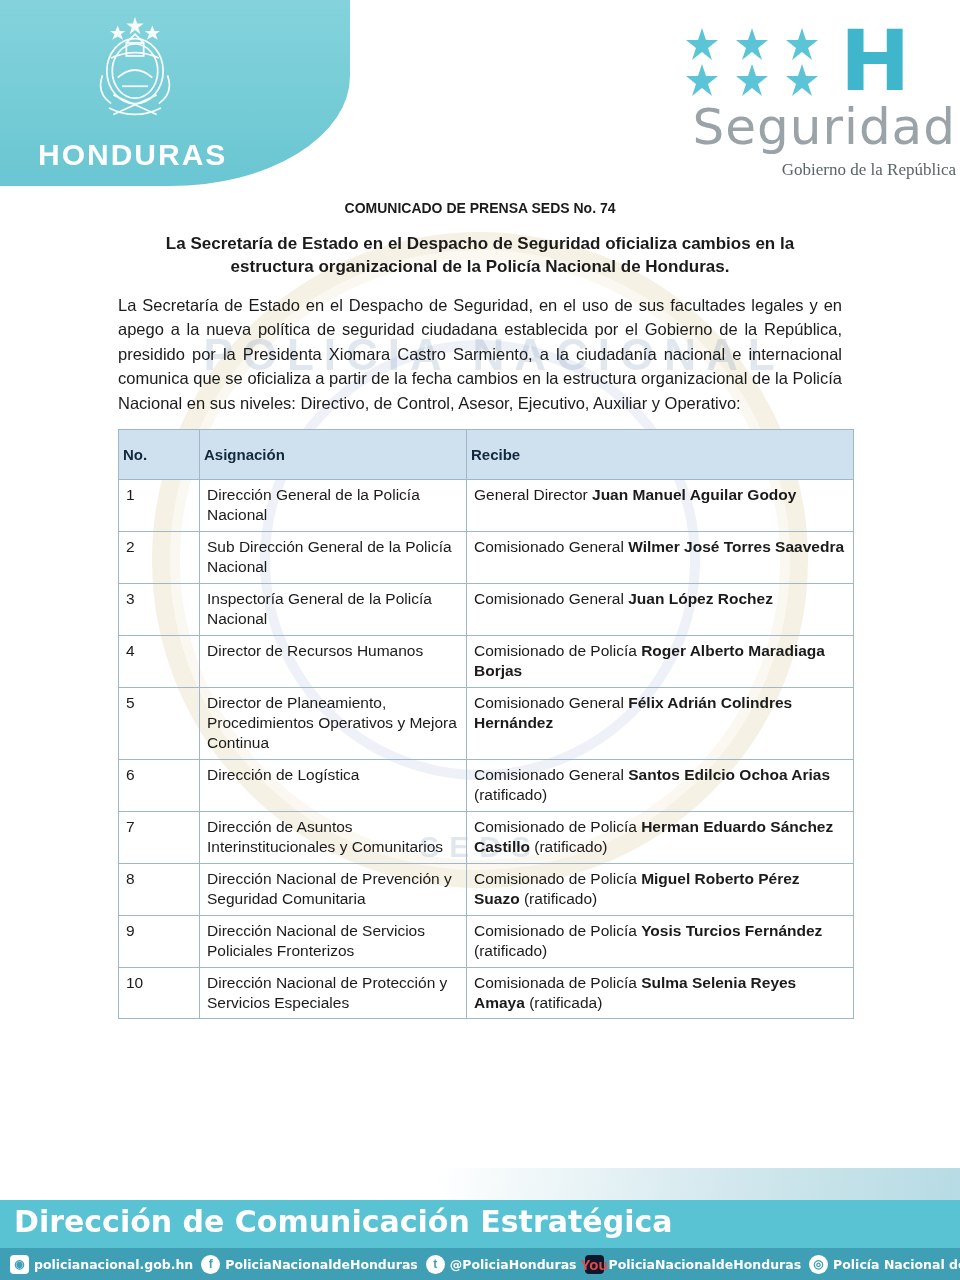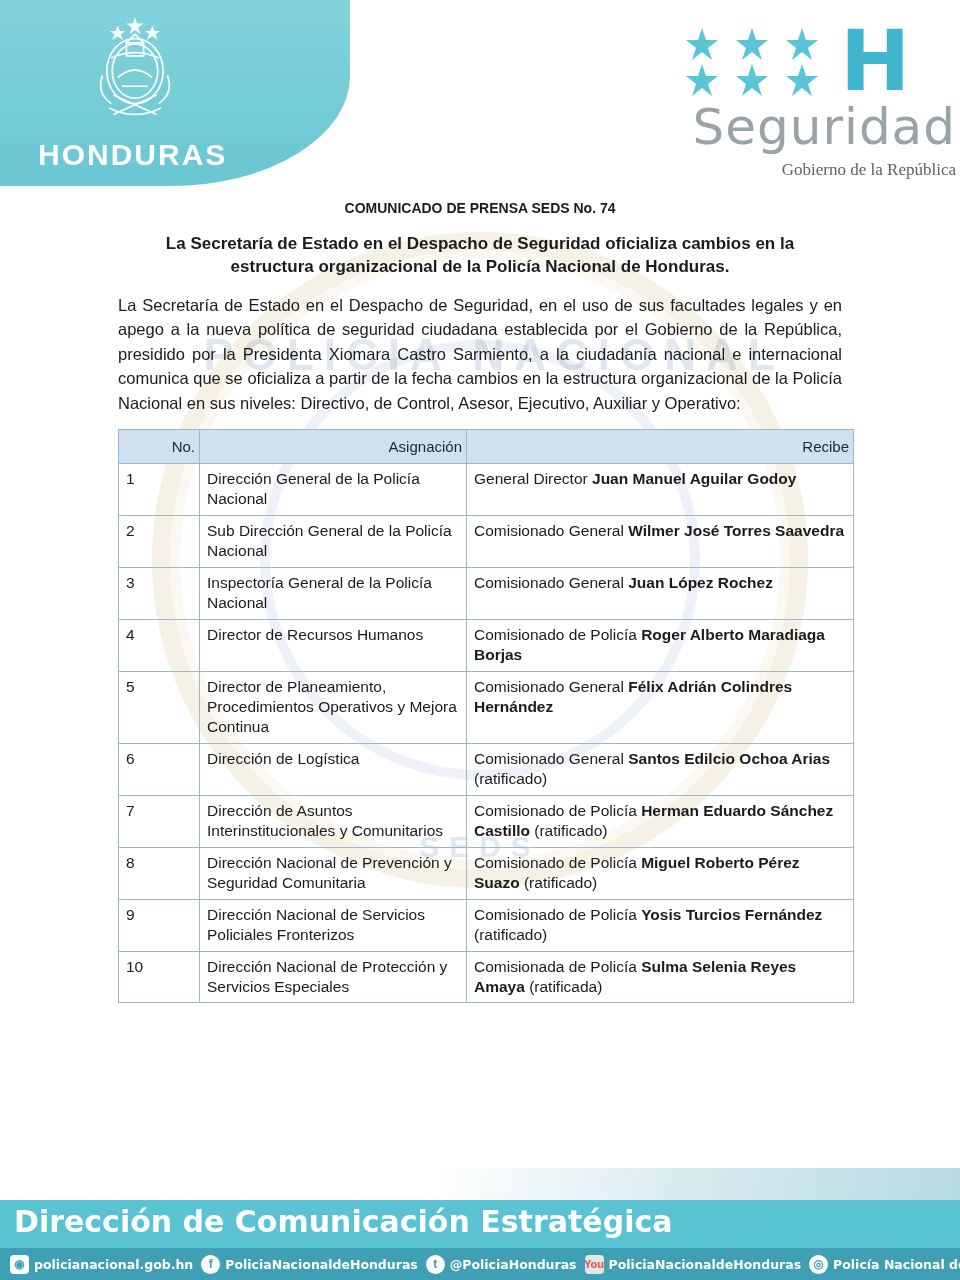--- a/index.html
+++ b/index.html
@@ -149,24 +149,24 @@
   table.assignments {
     border-collapse: collapse;
     width: 712px;
     margin: 14px auto 0 auto;
     table-layout: fixed;
   }
   table.assignments th {
     background: #cfe0ef;
     border: 1px solid #9fb7cb;
     font-size: 15px;
-    font-weight: normal;
+    font-weight: bold;
     color: #132a3d;
-    padding: 8px 4px;
-    text-align: right;
+    padding: 16px 4px;
+    text-align: left;
   }
   table.assignments td {
     border: 1px solid #9fb7cb;
     font-size: 15.5px;
     color: #1b1b1b;
     padding: 5px 7px;
     vertical-align: top;
     line-height: 1.32;
     background: transparent;
   }
@@ -245,21 +245,21 @@
     background: #ffffff;
     color: #3f9fb5;
     font-size: 12px;
     font-weight: bold;
     display: flex;
     align-items: center;
     justify-content: center;
     flex: 0 0 auto;
   }
   .sicon.circle { border-radius: 50%; }
-  .sicon.yt { background: #e5e5e5; color: #e24a4a; font-size: 11px; }
+  .sicon.yt { background: #0f172a; color: #e24a4a; font-size: 15px; }
 </style>
 </head>
 <body>
 
 <div class="watermark"></div>
 <div class="wm-text" style="top:330px; font-size:44px;padding-left:28px;">POLICIA NACIONAL</div>
 <div class="wm-text" style="top:830px; font-size:30px;">SEDS</div>
 
 <div class="header">
   <div class="header-left">

